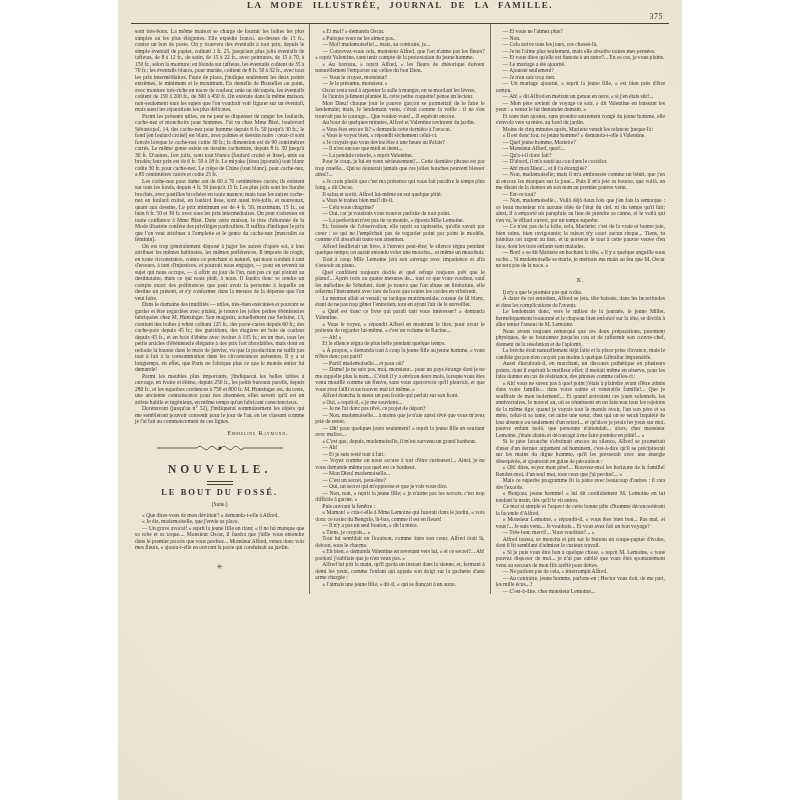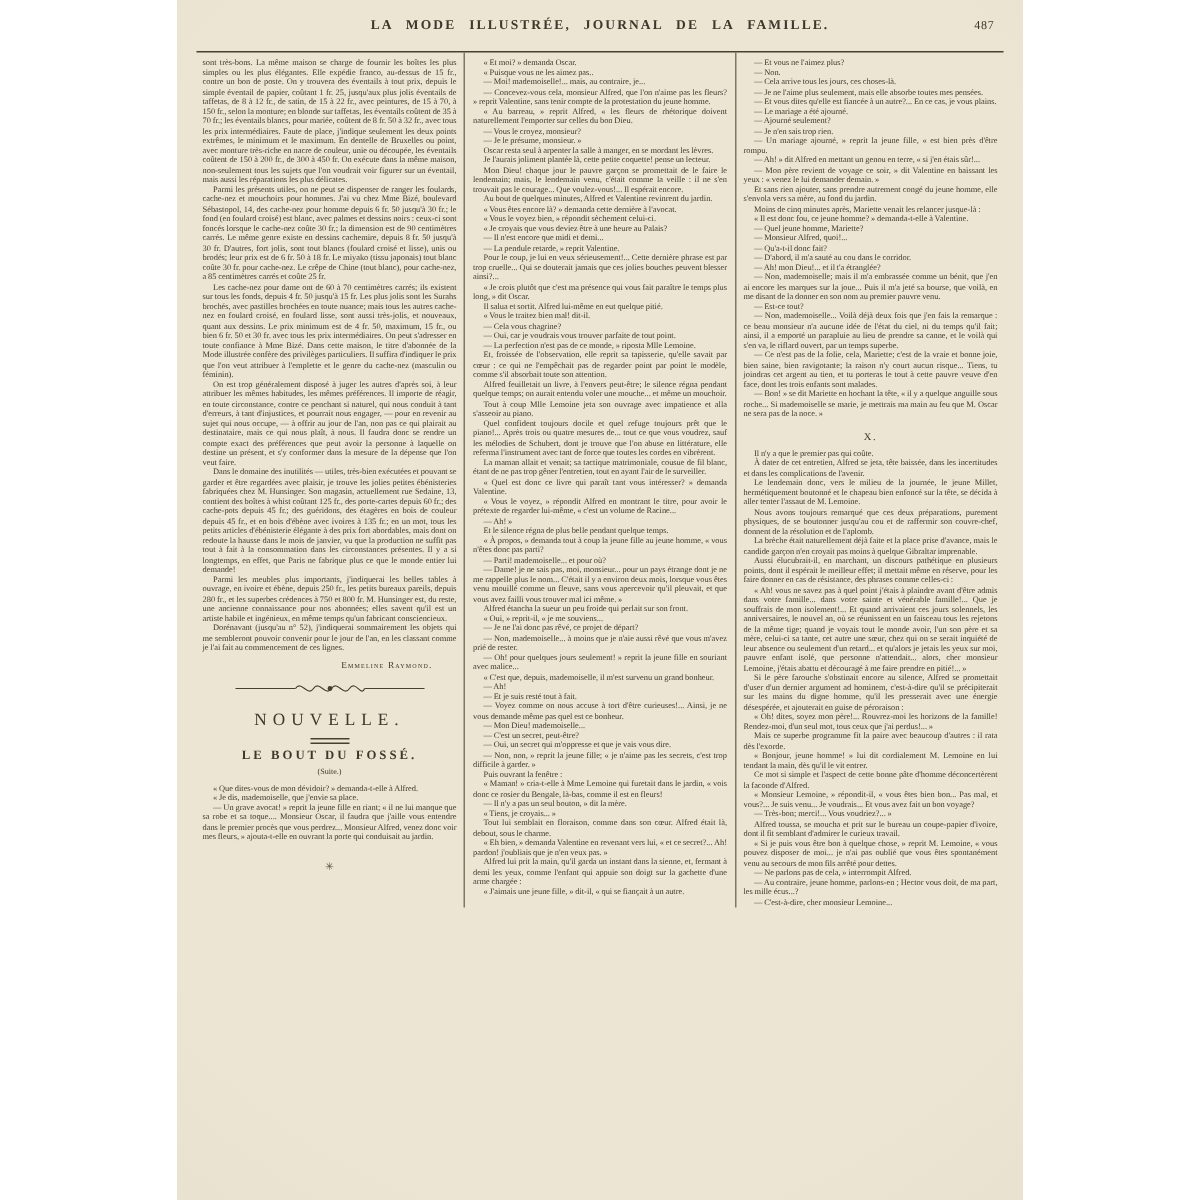--- a/index.html
+++ b/index.html
@@ -1,47 +1,47 @@
 <!DOCTYPE html>
 <html><head>
 <meta charset="utf-8">
 <style>
   html,body{margin:0;padding:0;}
   body{width:800px;height:800px;background:#ffffff;overflow:hidden;position:relative;
        font-family:"Liberation Serif","DejaVu Serif",serif;}
   .page{position:absolute;left:118px;top:0;width:564px;height:800px;
         background:radial-gradient(ellipse 130% 105% at 50% 45%, #ece5d4 50%, #e5decb 85%, #d9d1ba 100%);
         color:#3e372b;overflow:hidden;}
-  .header{position:relative;padding-top:11px;height:20px;}
+  .header{position:relative;height:20px;}
   .title{text-align:center;font-size:9px;font-weight:bold;letter-spacing:1.4px;word-spacing:5px;}
   .pagenum{position:absolute;right:19px;top:12px;font-size:8px;letter-spacing:.5px;}
   .headrule{border-top:1px solid #46402f;margin:3px 13px 0 13px;}
   .cols{display:flex;margin:0 12px;align-items:stretch;}
   .col{flex:1;min-width:0;padding:4px 5px 0 5px;}
   .col.mid{border-left:1px solid #80775f;border-right:1px solid #80775f;}
   .t{margin:0;font-size:5.6px;line-height:6.5px;text-align:justify;text-indent:7px;
      word-spacing:-0.2px;}
   .noind{text-indent:0;}
   .sig{text-align:right;padding-right:16px;font-size:6.2px;letter-spacing:.8px;
        font-variant:small-caps;margin-top:4px;}
   .orn-rule{text-align:center;margin:7px 0 0 0;line-height:0;}
-  .h-nouvelle{text-align:center;font-size:11.5px;font-weight:normal;letter-spacing:4px;margin-top:10px;}
+  .h-nouvelle{text-align:center;font-size:11.5px;font-weight:bold;letter-spacing:4px;margin-top:10px;}
   .shortrule{width:26px;height:2px;border-top:1px solid #46402f;border-bottom:1px solid #46402f;margin:6px auto 0;}
   .h-story{text-align:center;font-size:8.5px;font-weight:bold;letter-spacing:2px;margin-top:2px;}
   .h-suite{text-align:center;font-size:5.4px;margin:4px 0 5px;}
   .h-x{text-align:center;font-size:7px;margin:7px 0 5px;letter-spacing:1px;}
   .endmark{text-align:center;font-size:7px;margin-top:12px;color:#5c5343;}
 </style>
 </head>
 <body>
 
 <div class="page">
   <div class="header">
     <div class="title">LA MODE ILLUSTRÉE, JOURNAL DE LA FAMILLE.</div>
-    <div class="pagenum">487</div>
+    <div class="pagenum">375</div>
   </div>
   <div class="headrule"></div>
 
   <div class="cols">
 
     <div class="col">
       <p class="t noind">sont très-bons. La même maison se charge de fournir les boîtes les plus simples ou les plus élégantes. Elle expédie franco, au-dessus de 15 fr., contre un bon de poste. On y trouvera des éventails à tout prix, depuis le simple éventail de papier, coûtant 1 fr. 25, jusqu'aux plus jolis éventails de taffetas, de 8 à 12 fr., de satin, de 15 à 22 fr., avec peintures, de 15 à 70, à 150 fr., selon la monture; en blonde sur taffetas, les éventails coûtent de 35 à 70 fr.; les éventails blancs, pour mariée, coûtent de 8 fr. 50 à 32 fr., avec tous les prix intermédiaires. Faute de place, j'indique seulement les deux points extrêmes, le minimum et le maximum. En dentelle de Bruxelles ou point, avec monture très-riche en nacre de couleur, unie ou découpée, les éventails coûtent de 150 à 200 fr., de 300 à 450 fr. On exécute dans la même maison, non-seulement tous les sujets que l'on voudrait voir figurer sur un éventail, mais aussi les réparations les plus délicates.</p>
       <div>
           <p class="t">Parmi les présents utiles, on ne peut se dispenser de ranger les foulards, cache-nez et mouchoirs pour hommes. J'ai vu chez Mme Bizé, boulevard Sébastopol, 14, des cache-nez pour homme depuis 6 fr. 50 jusqu'à 30 fr.; le fond (en foulard croisé) est blanc, avec palmes et dessins noirs : ceux-ci sont foncés lorsque le cache-nez coûte 30 fr.; la dimension est de 90 centimètres carrés. Le même genre existe en dessins cachemire, depuis 8 fr. 50 jusqu'à 30 fr. D'autres, fort jolis, sont tout blancs (foulard croisé et lisse), unis ou brodés; leur prix est de 6 fr. 50 à 18 fr. Le miyako (tissu japonais) tout blanc coûte 30 fr. pour cache-nez. Le crêpe de Chine (tout blanc), pour cache-nez, a 85 centimètres carrés et coûte 25 fr.</p>
           <p class="t">Les cache-nez pour dame ont de 60 à 70 centimètres carrés; ils existent sur tous les fonds, depuis 4 fr. 50 jusqu'à 15 fr. Les plus jolis sont les Surahs brochés, avec pastilles brochées en toute nuance; mais tous les autres cache-nez en foulard croisé, en foulard lisse, sont aussi très-jolis, et nouveaux, quant aux dessins. Le prix minimum est de 4 fr. 50, maximum, 15 fr., ou bien 6 fr. 50 et 30 fr. avec tous les prix intermédiaires. On peut s'adresser en toute confiance à Mme Bizé. Dans cette maison, le titre d'abonnée de la Mode illustrée confère des privilèges particuliers. Il suffira d'indiquer le prix que l'on veut attribuer à l'emplette et le genre du cache-nez (masculin ou féminin).</p>

